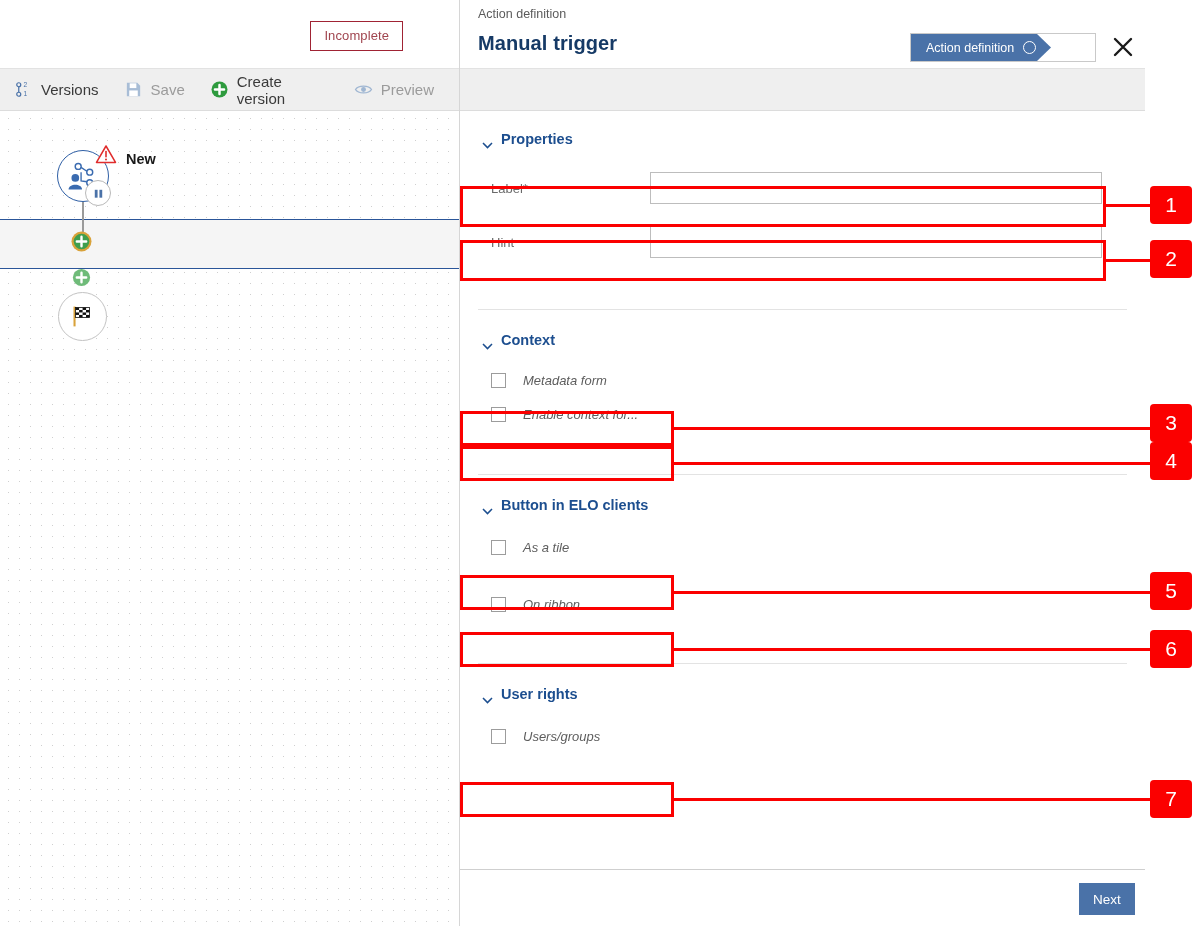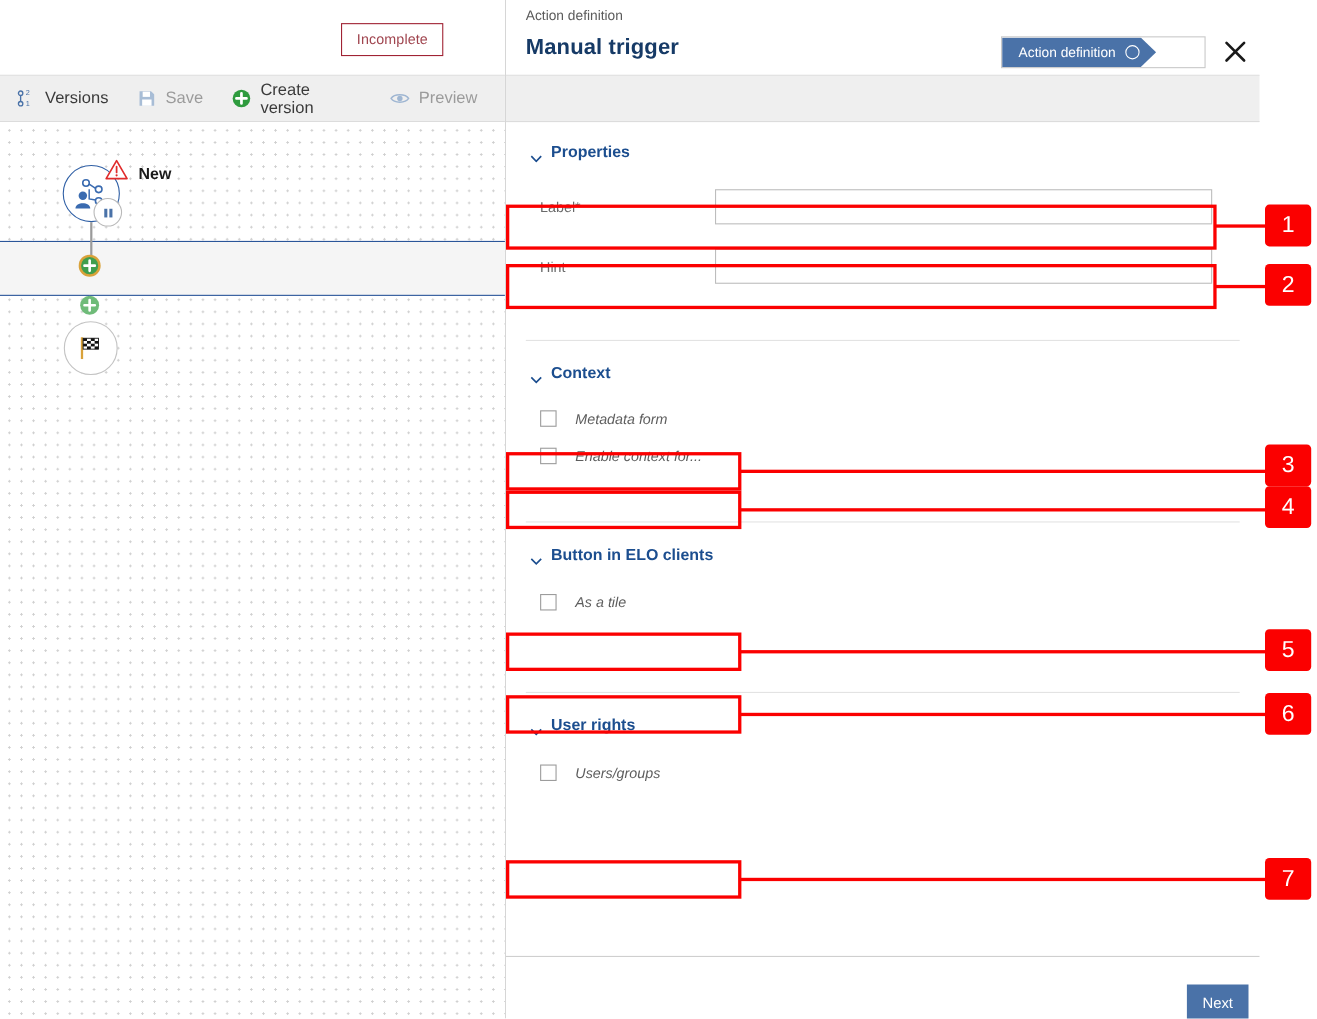--- a/index.html
+++ b/index.html
@@ -176,21 +176,20 @@
   .footer-bar {
     position: absolute; left: 0; top: 869px; width: 685px; height: 57px;
   }
   .footer-line { position: absolute; left: 0; top: 0; width: 685px; height: 1px; background: #cfcfcf; }
   .btn-next {
     position: absolute; left: 619px; top: 14px;
     width: 56px; height: 32px;
     background: #4a72a8; color: #ffffff;
     border: none; font-family: inherit; font-size: 13.5px;
     cursor: pointer;
-    margin-top: 12px;
   }
 
   
   .ann-layer { position: absolute; left: 0; top: 0; width: 1197px; height: 926px; pointer-events: none; }
   .ann-box { position: absolute; border: 3px solid #fb0000; }
   .ann-line { position: absolute; height: 3px; background: #fb0000; }
   .ann-num {
     position: absolute; width: 42px; height: 38px; background: #fb0000;
     border-radius: 4px; color: #ffffff; font-size: 21px;
     display: flex; align-items: center; justify-content: center;
@@ -402,20 +401,24 @@
         </span>
         <span>Button in ELO clients</span>
       </div>
       <div style="height:17px"></div>
 
       <div class="row-check">
         <span class="cbx"></span>
         <span class="cbx-label">As a tile</span>
       </div>
       <div style="height:23px"></div>
+      <div class="row-check">
+        <span class="cbx"></span>
+        <span class="cbx-label">On ribbon</span>
+      </div>
 
       <div style="height:42px"></div>
       <div class="divider"></div>
 
       <div style="height:22px"></div>
       <div class="sec-head">
         <span class="chev">
           <svg viewBox="0 0 11 7" width="11" height="7">
               <path d="M1 1 L5.5 5.6 L10 1" fill="none" stroke="#1c4e8f" stroke-width="1.5"></path>
             </svg>

